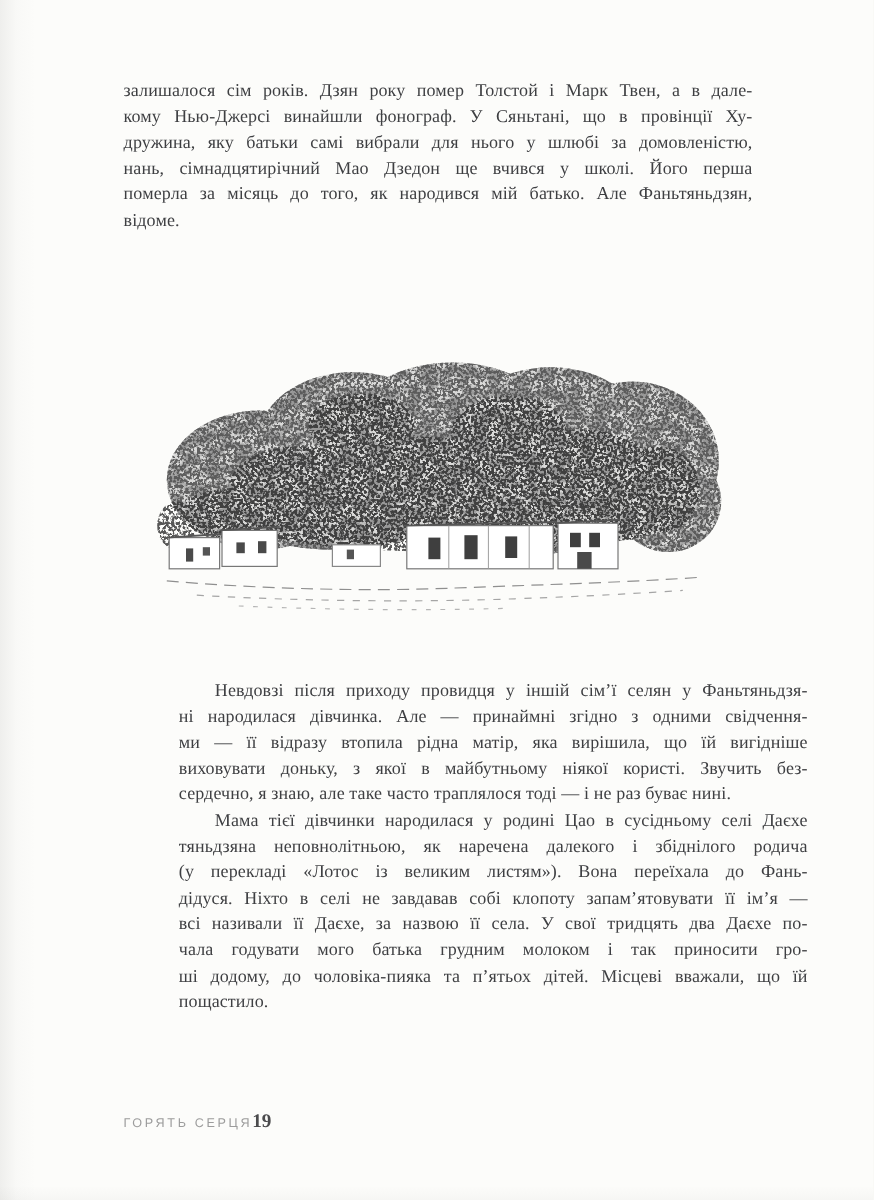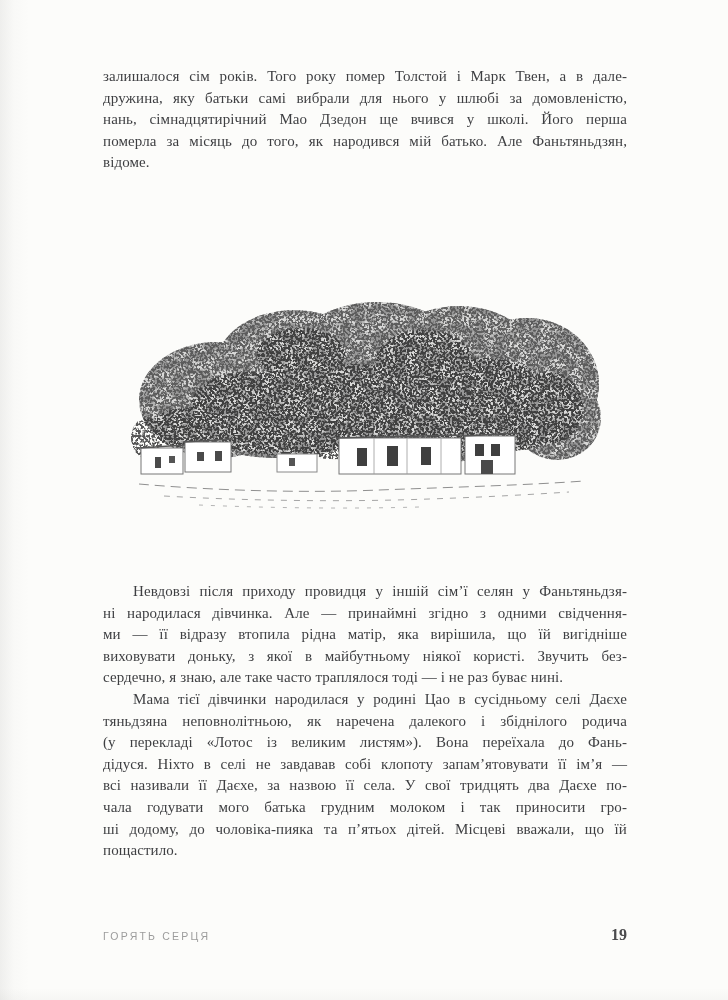--- a/index.html
+++ b/index.html
@@ -38,35 +38,34 @@
     text-align-last: justify;
     white-space: normal;
   }
   .text-block .line.last {
     text-align-last: left;
   }
   .text-block .line.indent {
     text-indent: 30px;
   }
   .text-top { top: 66px; }
-  .text-bottom { top: 581px; }
+  .text-bottom { top: 566px; margin-left: 46px; }
   figure.illustration {
     position: absolute;
     left: 129px;
     top: 288px;
     width: 476px;
     height: 226px;
   }
   .page-footer {
     position: absolute;
     left: 103px;
     top: 926px;
     width: 524px;
     display: flex;
-    justify-content: space-between;
     align-items: baseline;
   }
   .running-title {
     font-family: "Liberation Sans", sans-serif;
     font-size: 10.5px;
     letter-spacing: 2.2px;
     color: #9c9c9c;
     text-transform: uppercase;
   }
   .page-number {
@@ -75,21 +74,22 @@
     font-size: 16px;
     color: #4b4b4d;
   }
 </style>
 </head>
 <body>
 
 <div class="page">
 
   <main class="text-block text-top">
-      <div class="line">залишалося сім років. Того року помер Толстой і Марк Твен, а в дале-</div>
+      <div class="line">залишалося сім років. Дзян року помер Толстой і Марк Твен, а в дале-</div>
+      <div class="line">кому Нью-Джерсі винайшли фонограф. У Сяньтані, що в провінції Ху-</div>
       <div class="line">дружина, яку батьки самі вибрали для нього у шлюбі за домовленістю,</div>
       <div class="line">нань, сімнадцятирічний Мао Дзедон ще вчився у школі. Його перша</div>
       <div class="line">померла за місяць до того, як народився мій батько. Але Фаньтяньдзян,</div>
       <div class="line last">відоме.</div>
     </main>
 
   <figure class="illustration" aria-label="village-under-trees-ink-sketch">
     <svg width="476" height="226" viewBox="0 0 476 226">
       <defs>
         <filter id="foliageCoarse" x="-10%" y="-10%" width="120%" height="120%">

